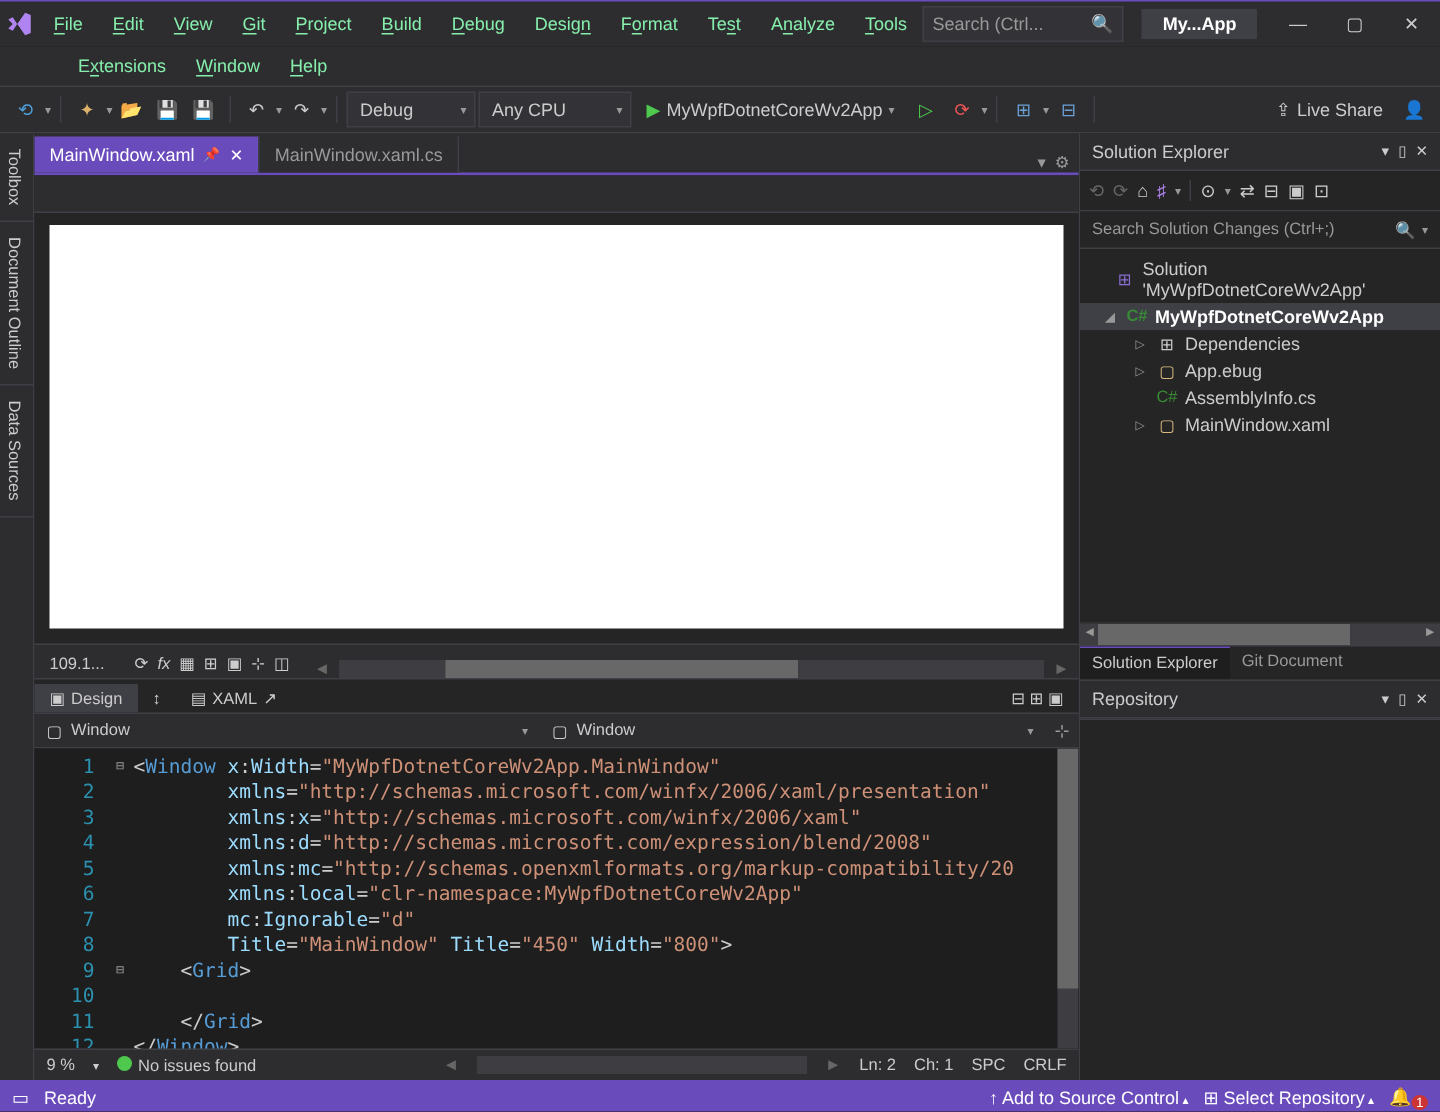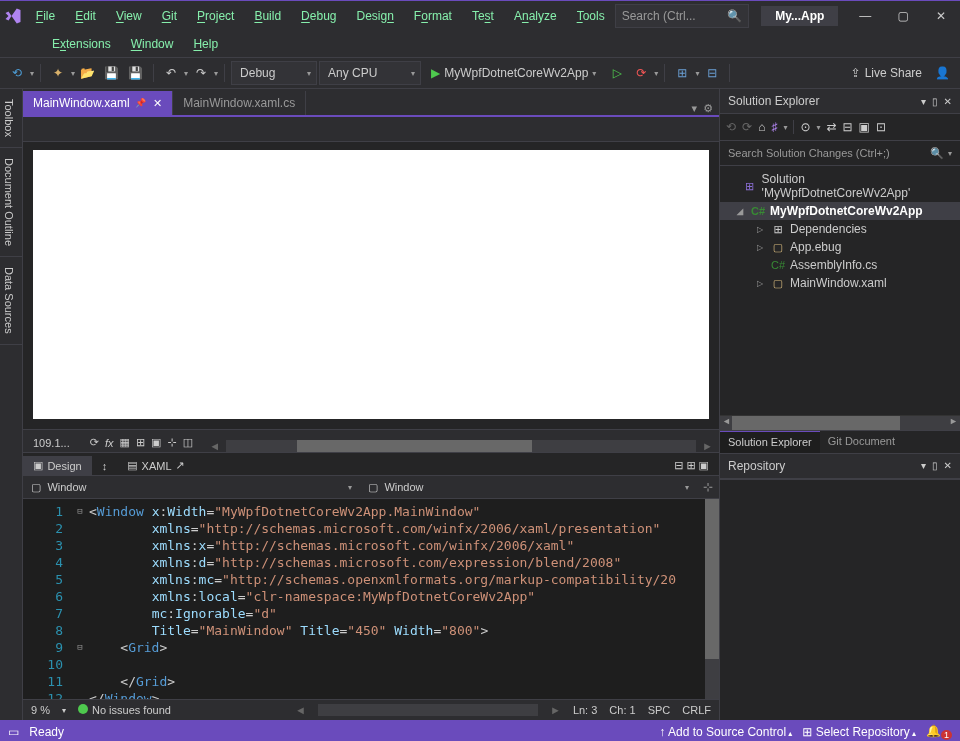--- a/index.html
+++ b/index.html
@@ -246,21 +246,21 @@
     </div>
 
     <div class="ed-status">
       <span>9 %</span>
       <span style="font-size:8px">▾</span>
       <span><span class="check"></span><span>No issues found</span></span>
       <div class="spacer"></div>
       <span style="color:#666">◄</span>
       <div style="width:220px;height:12px;background:#3e3e42"></div>
       <span style="color:#666">►</span>
-      <span>Ln: 3</span>
+      <span>Ln: 2</span>
       <span>Ch: 1</span>
       <span>SPC</span>
       <span>CRLF</span>
     </div>
   </div>
 
   <div class="right">
     <div class="panel-head">
       <span>Solution Explorer</span>
       <div class="ph-icons">

